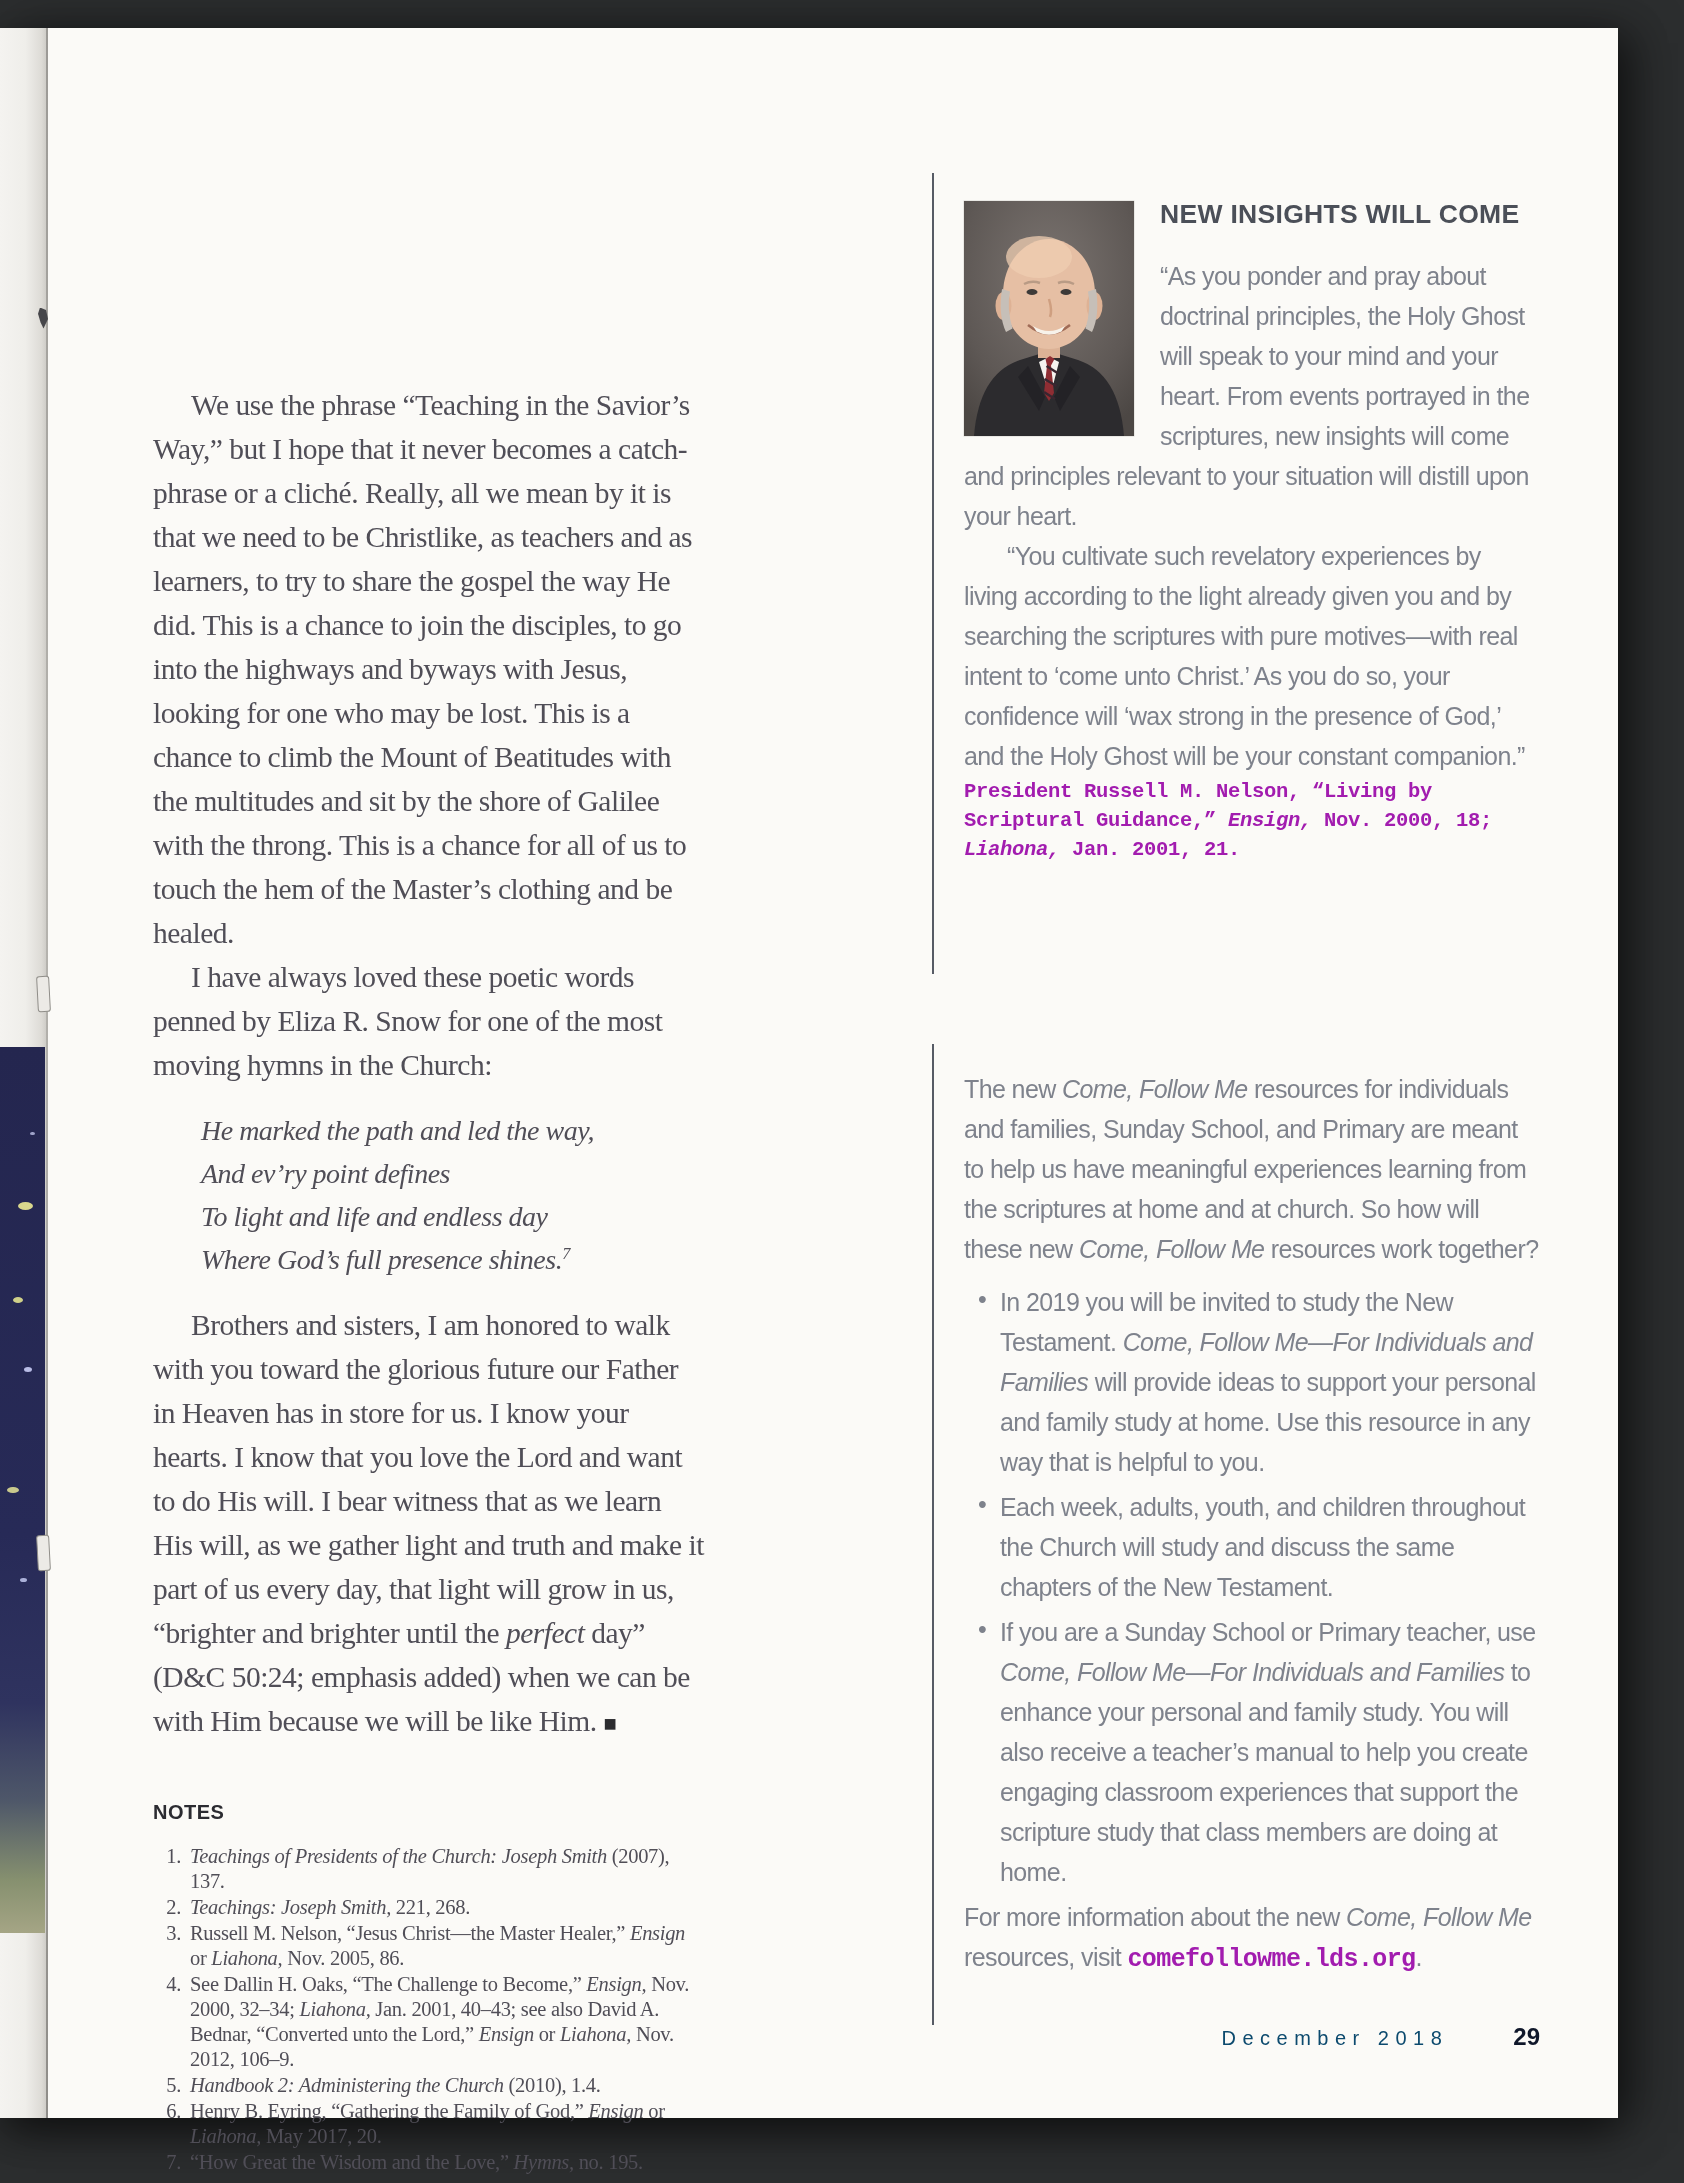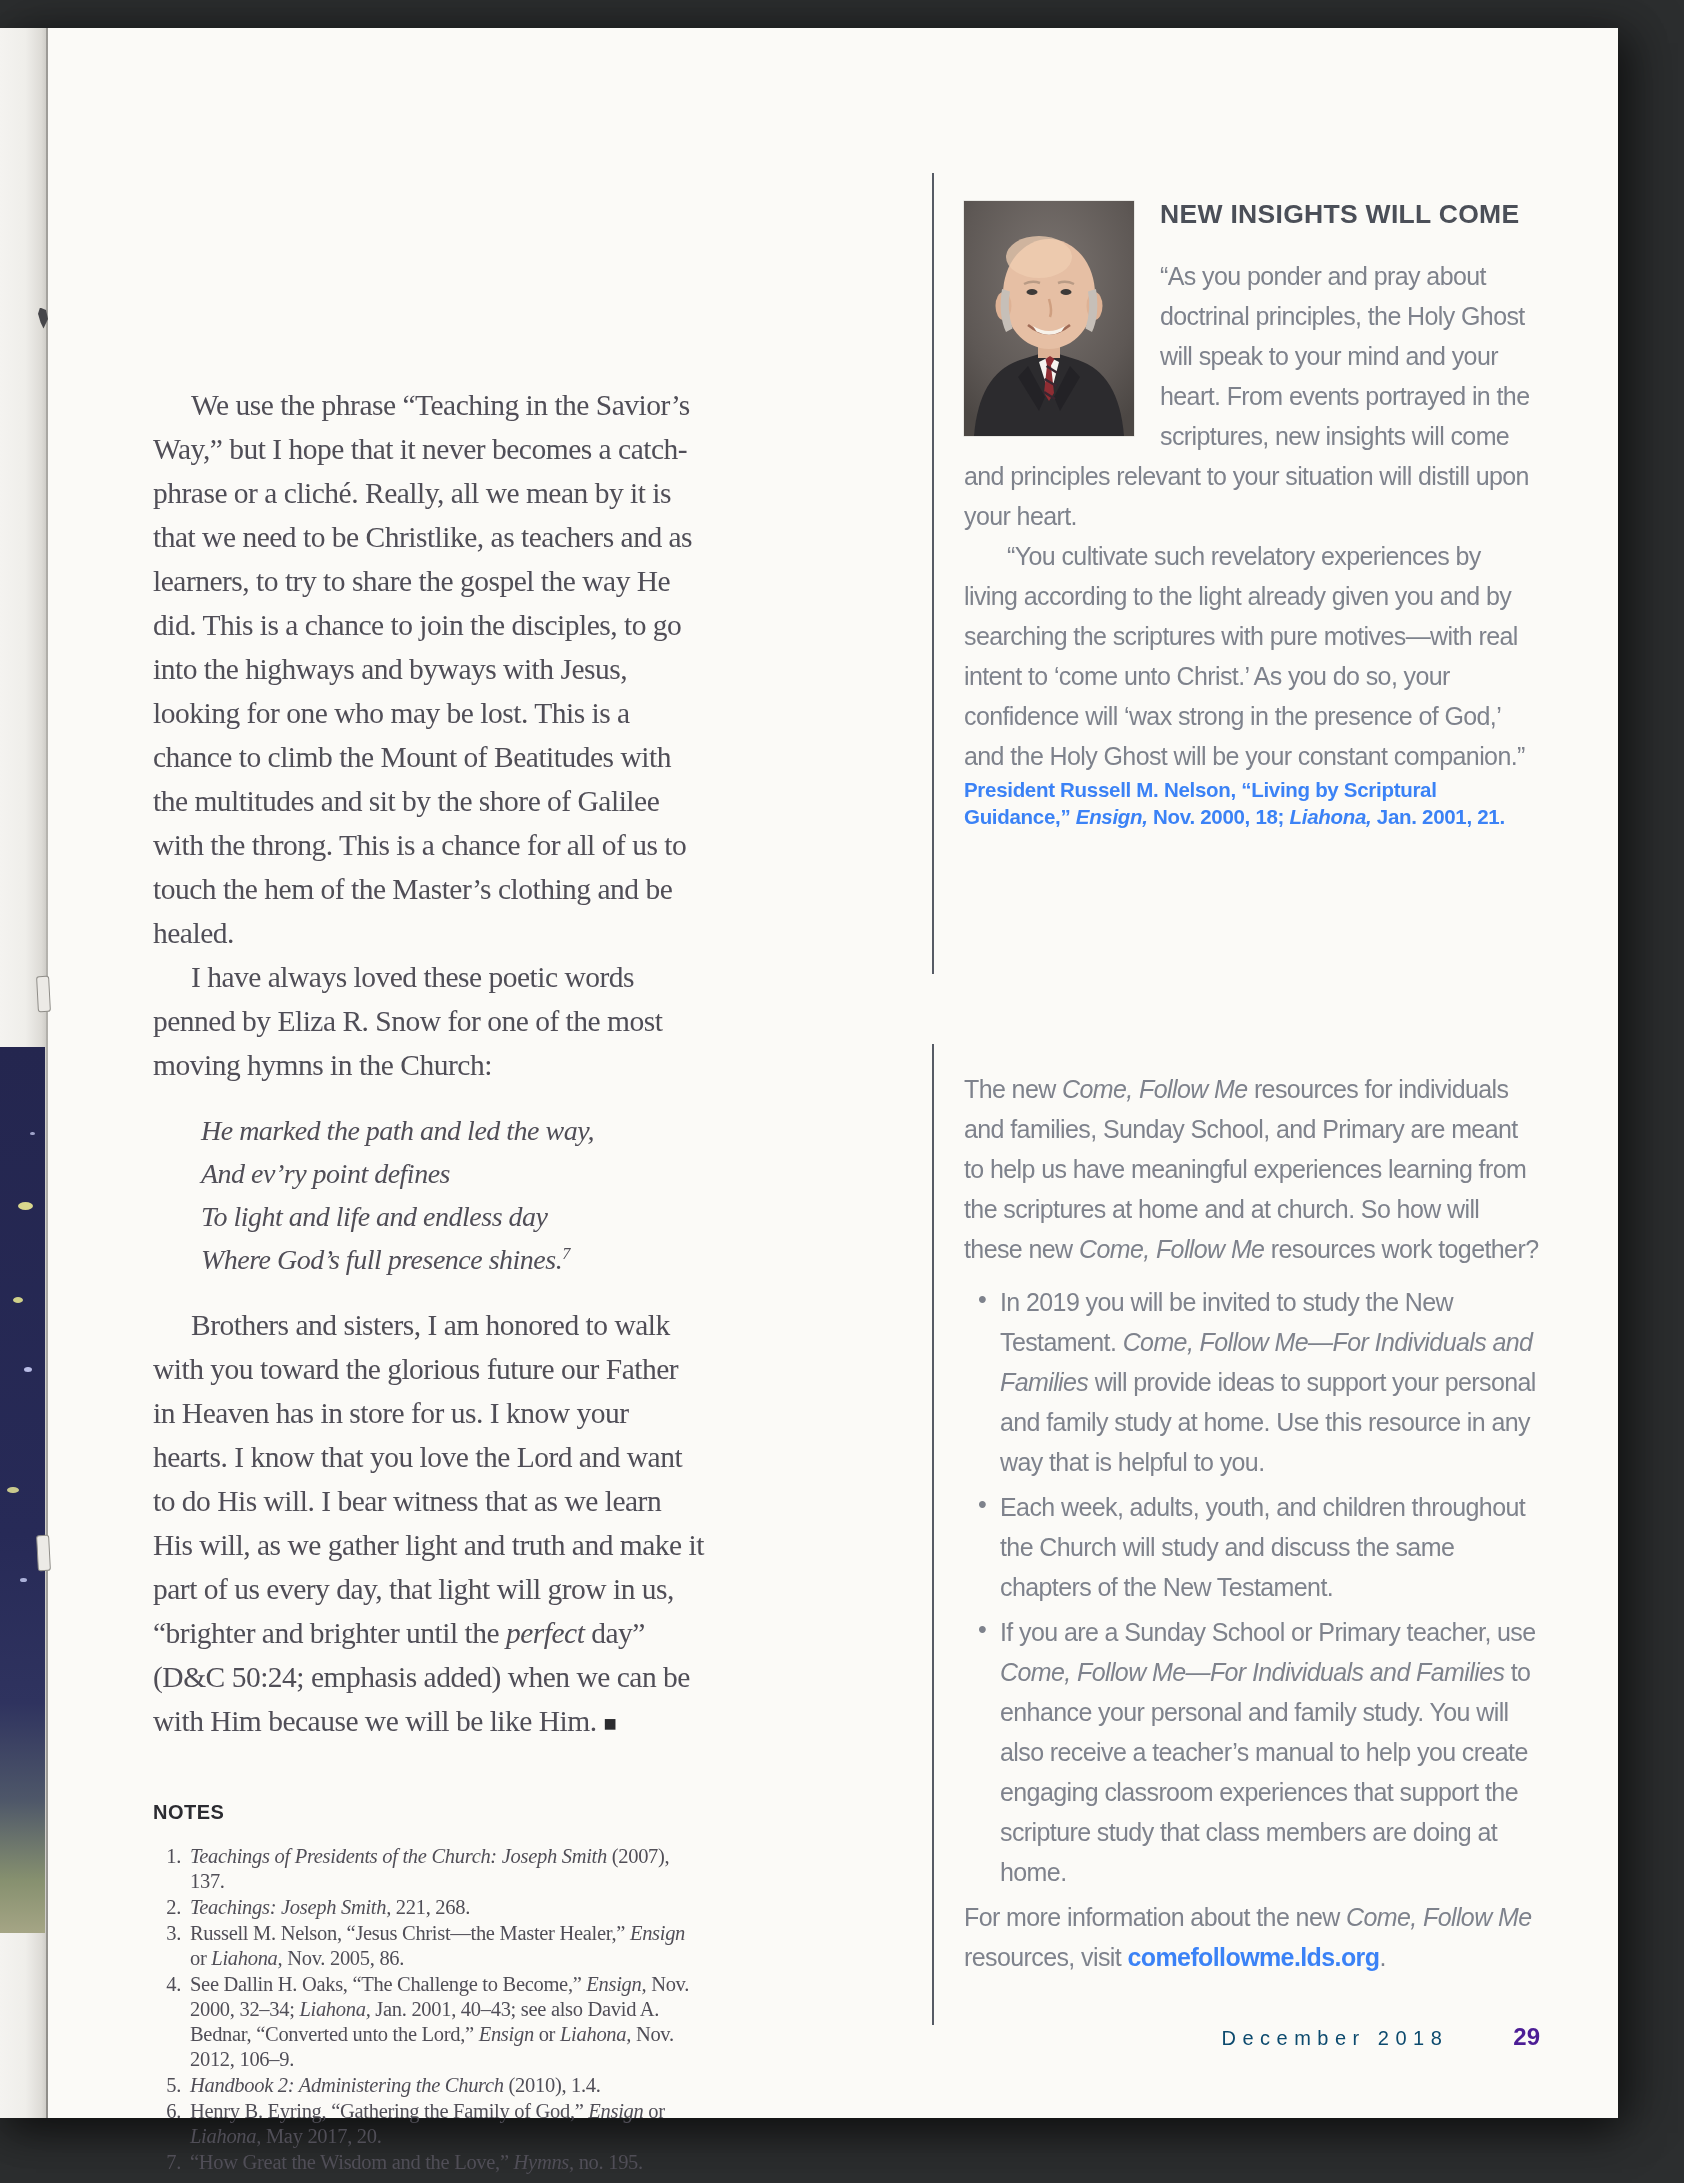--- a/index.html
+++ b/index.html
@@ -56,28 +56,28 @@
   .indent2{text-indent:43px;}
   .photo{float:left;width:170px;height:235px;margin:3px 26px 13px 0;background:#655f5c;
          box-shadow:0 0 0 0.5px #d8d6d1;}
   .attr{font-size:20.5px;line-height:27px;font-weight:700;color:#3d414a;letter-spacing:-0.3px;margin-top:25px;}
   .attr .it{font-weight:700;}
   .t2 .it{font-style:italic;}
   .bullets{list-style:none;margin:13px 0 0 0;padding:0;}
   .bullets li{position:relative;padding-left:36px;margin:0 0 5px 0;}
   .bullets .dot{position:absolute;left:14px;top:-3px;color:#7e828c;}
   .closing{margin-top:7px;}
-  .bd-sans{font-weight:700;color:#3b82f6;}
+  .bd-sans{font-weight:700;color:#a21caf;font-family:Liberation Mono, monospace;}
 
   
   .footer{position:absolute;left:964px;top:1995px;width:576px;display:flex;
           justify-content:flex-end;align-items:baseline;gap:65px;
           font-family:"Liberation Sans","DejaVu Sans",sans-serif;}
   .issue{font-size:20px;letter-spacing:6.5px;color:#0c4a6e;}
-  .pageno{font-size:24px;font-weight:700;color:#4c1d95;}
+  .pageno{font-size:24px;font-weight:700;color:#0f172a;}
 </style>
 </head>
 <body>
 
 <div class="paper">
 
   <div class="left-edge"></div>
   <div class="blue-sliver">
     <span class="star a"></span>
     <span class="star b"></span>

